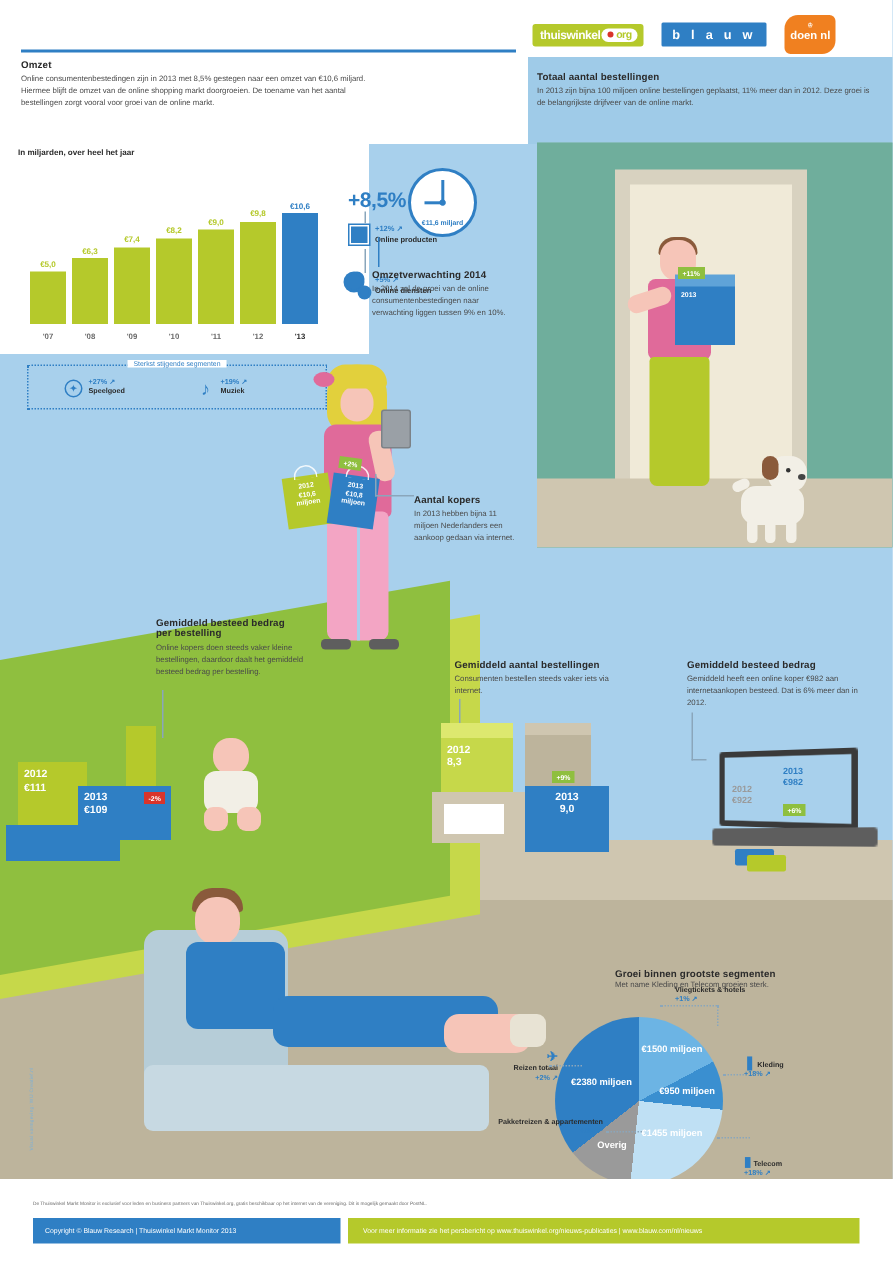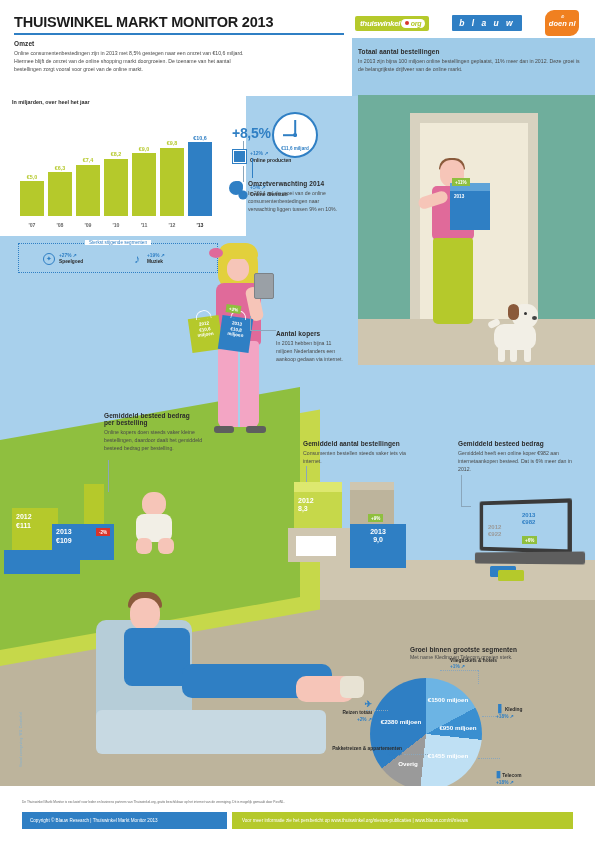--- a/index.html
+++ b/index.html
@@ -20,21 +20,21 @@
 
   
   .title {
     left: 14px; top: 14px;
     font-size: 14.5px; font-weight: bold; color: #1c1c1c;
     letter-spacing: -0.2px;
   }
   .title-rule {
     left: 14px; top: 33px; width: 330px; height: 1.6px; background: #2f7fc4;
   }
-  .logos { left: 355px; top: 10px; width: 230px; height: 26px; display: flex; align-items: center; gap: 23px; font-style: italic; }
+  .logos { left: 355px; top: 10px; width: 230px; height: 26px; display: flex; align-items: center; gap: 12px; }
   .logo-tw {
     background: #b5c92b; color: #ffffff; font-weight: bold; font-size: 8px;
     padding: 3px 4px 3px 5px; border-radius: 2px; display: flex; align-items: center; gap: 1px;
     letter-spacing: -.3px;
   }
   .logo-tw .org { background: #ffffff; color: #b5c92b; border-radius: 7px; padding: 1px 4px; font-size: 7px; display:flex; align-items:center; gap:1.5px;}
   .logo-tw .dot { width: 4px; height: 4px; border-radius: 50%; background: #d9342b; display:inline-block; }
   .logo-blauw {
     background: #2f7fc4; color: #ffffff; font-weight: bold; font-size: 8.5px;
     padding: 3px 7px; letter-spacing: 2.5px; border-radius: 1px; text-align: center;
@@ -241,21 +241,20 @@
   <div class="abs floor-yellow"></div>
   <div class="abs floor-green"></div>
 
   <div class="abs room-photo">
     <div class="room-wall"></div>
     <div class="room-door"></div>
     <div class="room-door-in"></div>
     <div class="room-floor"></div>
   </div>
 
-  <div class="abs title">THUISWINKEL MARKT MONITOR 2013</div>
   <div class="abs title-rule"></div>
 
   <div class="abs logos">
     <div class="logo-tw">
       <span>thuiswinkel</span>
       <span class="org">
           <i class="dot"></i>
           <span>org</span>
         </span>
     </div>

